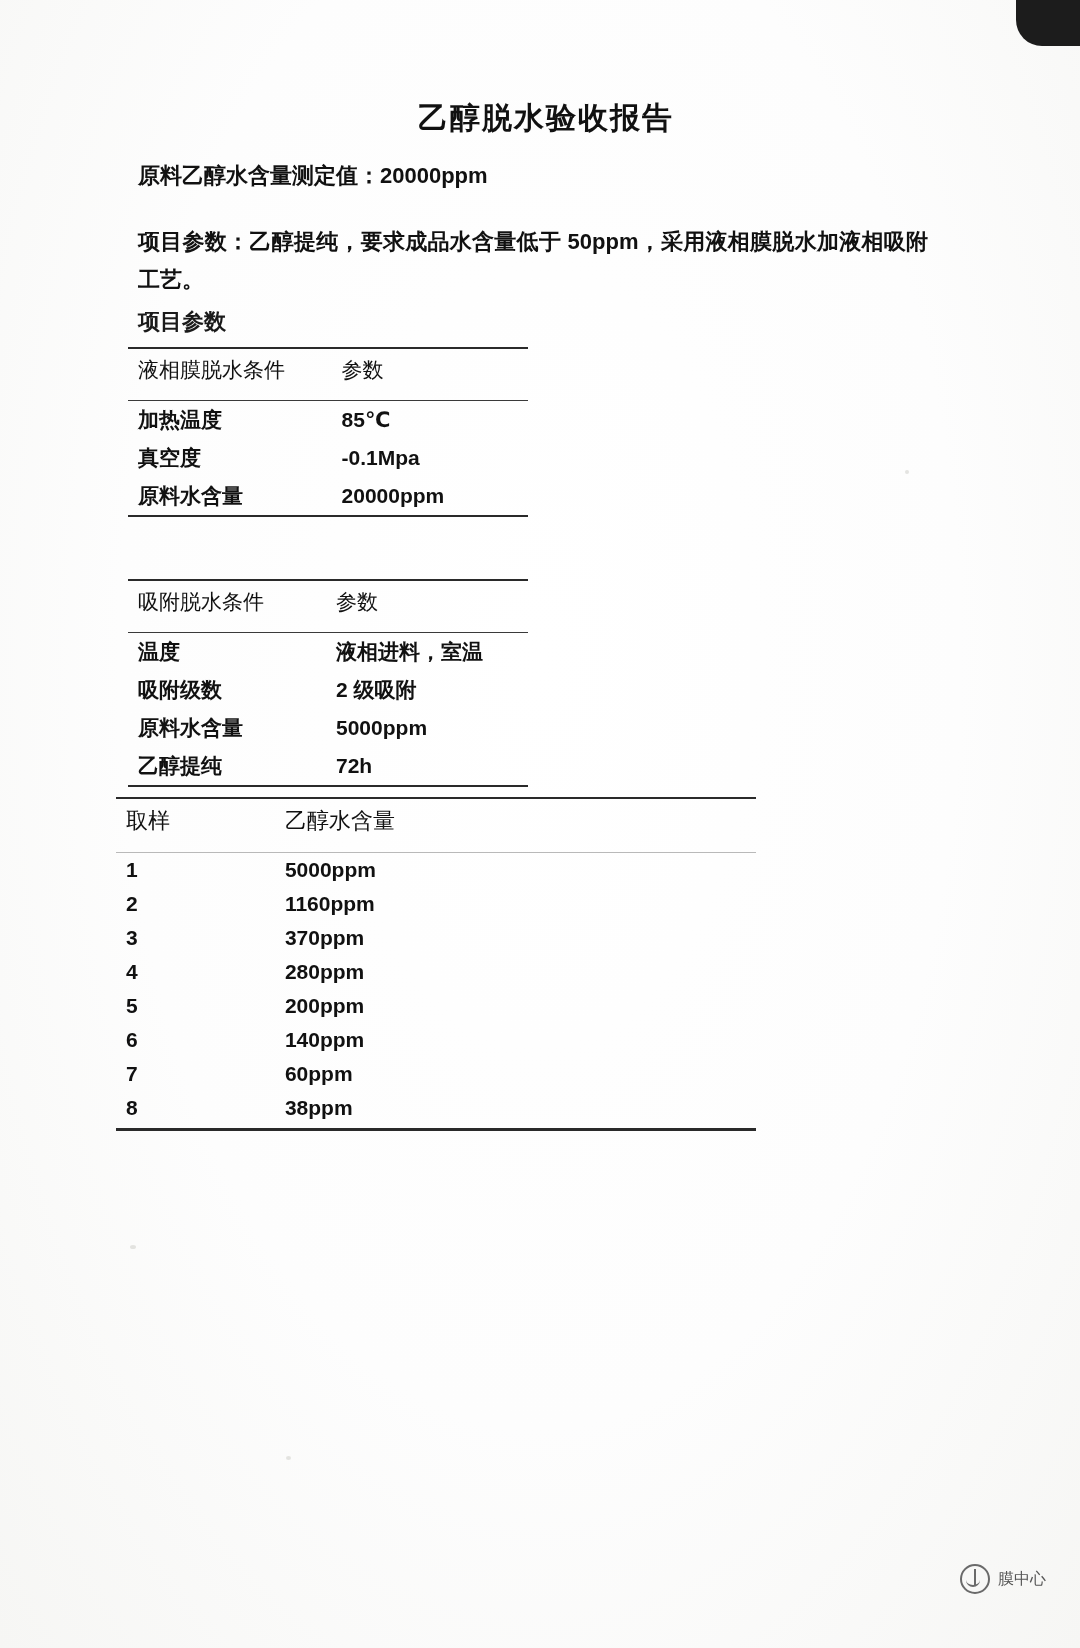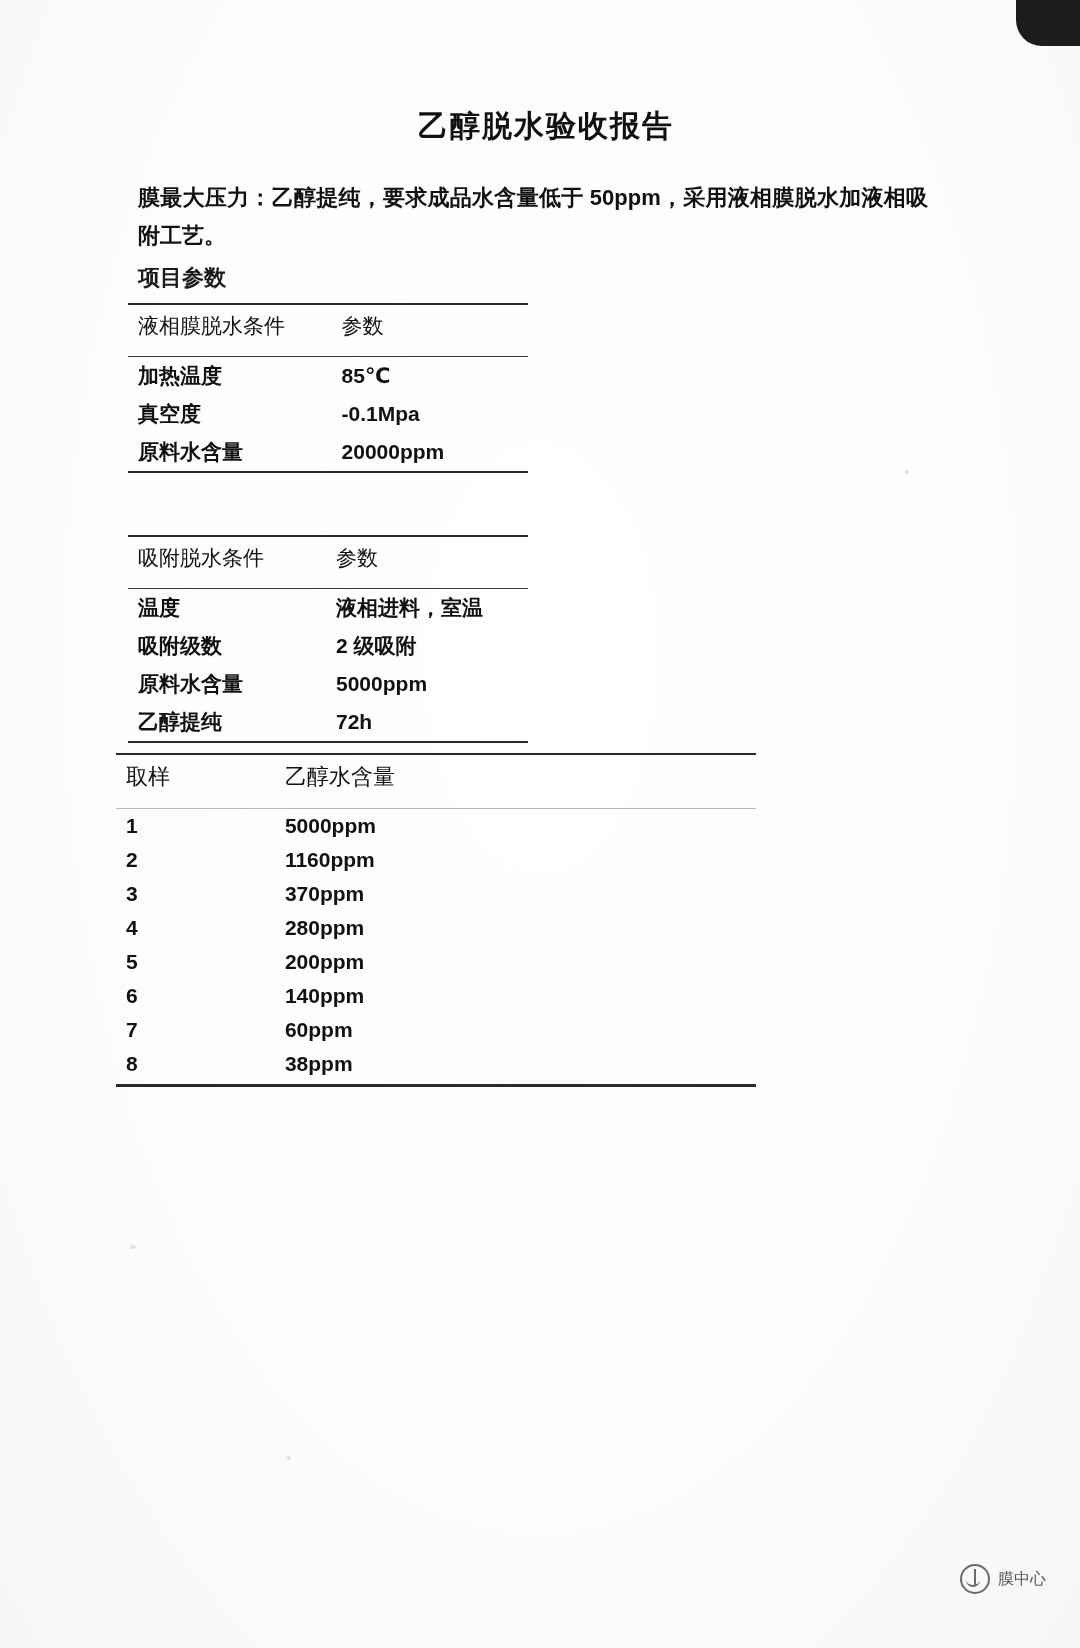--- a/index.html
+++ b/index.html
@@ -31,21 +31,21 @@
     right: 0;
     width: 64px;
     height: 46px;
     background: #1c1c1c;
     border-bottom-left-radius: 26px;
   }
 
   .content {
     position: absolute;
     left: 0;
-    top: 8px;
+    top: 0;
     width: 1072px;
   }
 
   .doc-title {
     text-align: center;
     font-size: 30px;
     font-weight: bold;
     letter-spacing: 2px;
     margin: 98px 0 0 0;
     padding-left: 20px;
@@ -189,23 +189,26 @@
   <div class="corner-artifact"></div>
 
   <div class="speck" style="left:130px; top:1245px; width:6px; height:4px;"></div>
   <div class="speck" style="left:286px; top:1456px; width:5px; height:4px;"></div>
   <div class="speck" style="left:905px; top:470px; width:4px; height:4px;"></div>
 
   <div class="content">
 
     <h1 class="doc-title">乙醇脱水验收报告</h1>
 
+    <div class="line-raw">
+      <span>原料乙醇水含量测定值：</span><span class="val">20000ppm</span>
+    </div>
 
     <div class="para">
-      <span>膜最大压力：</span><span>乙醇提纯，要求成品水含量低于 50ppm，采用液相膜脱水加液相吸附工艺。</span>
+      <span>项目参数：</span><span>乙醇提纯，要求成品水含量低于 50ppm，采用液相膜脱水加液相吸附工艺。</span>
     </div>
 
     <div class="section-label">项目参数</div>
 
     <table class="tbl params">
       <thead>
         <tr>
           <th class="c1">液相膜脱水条件</th>
           <th class="c2">参数</th>
         </tr>

